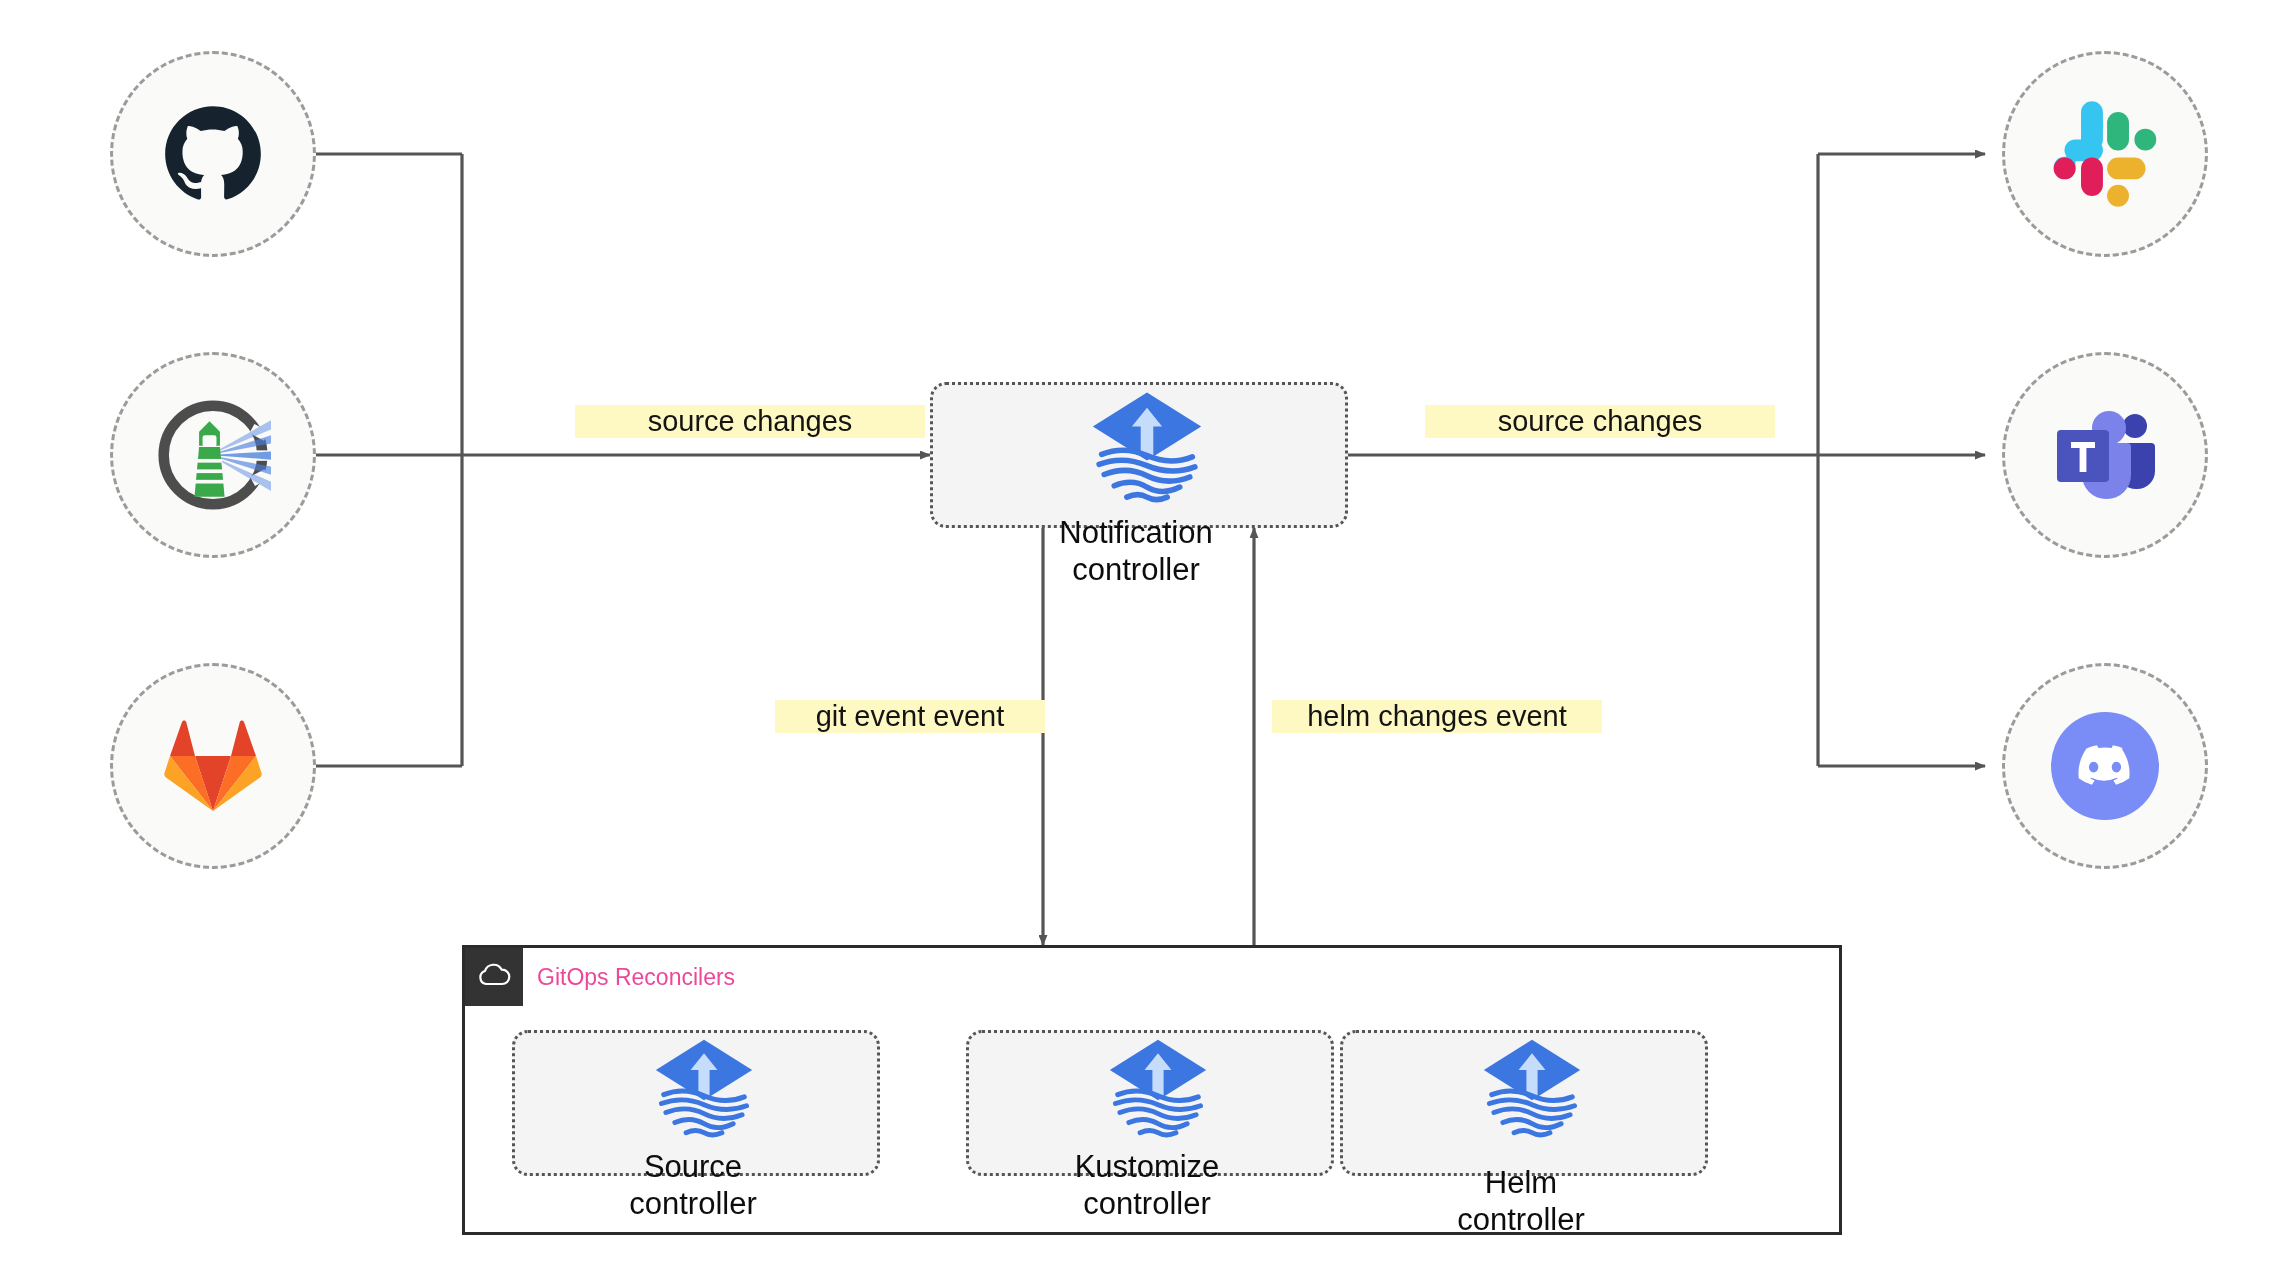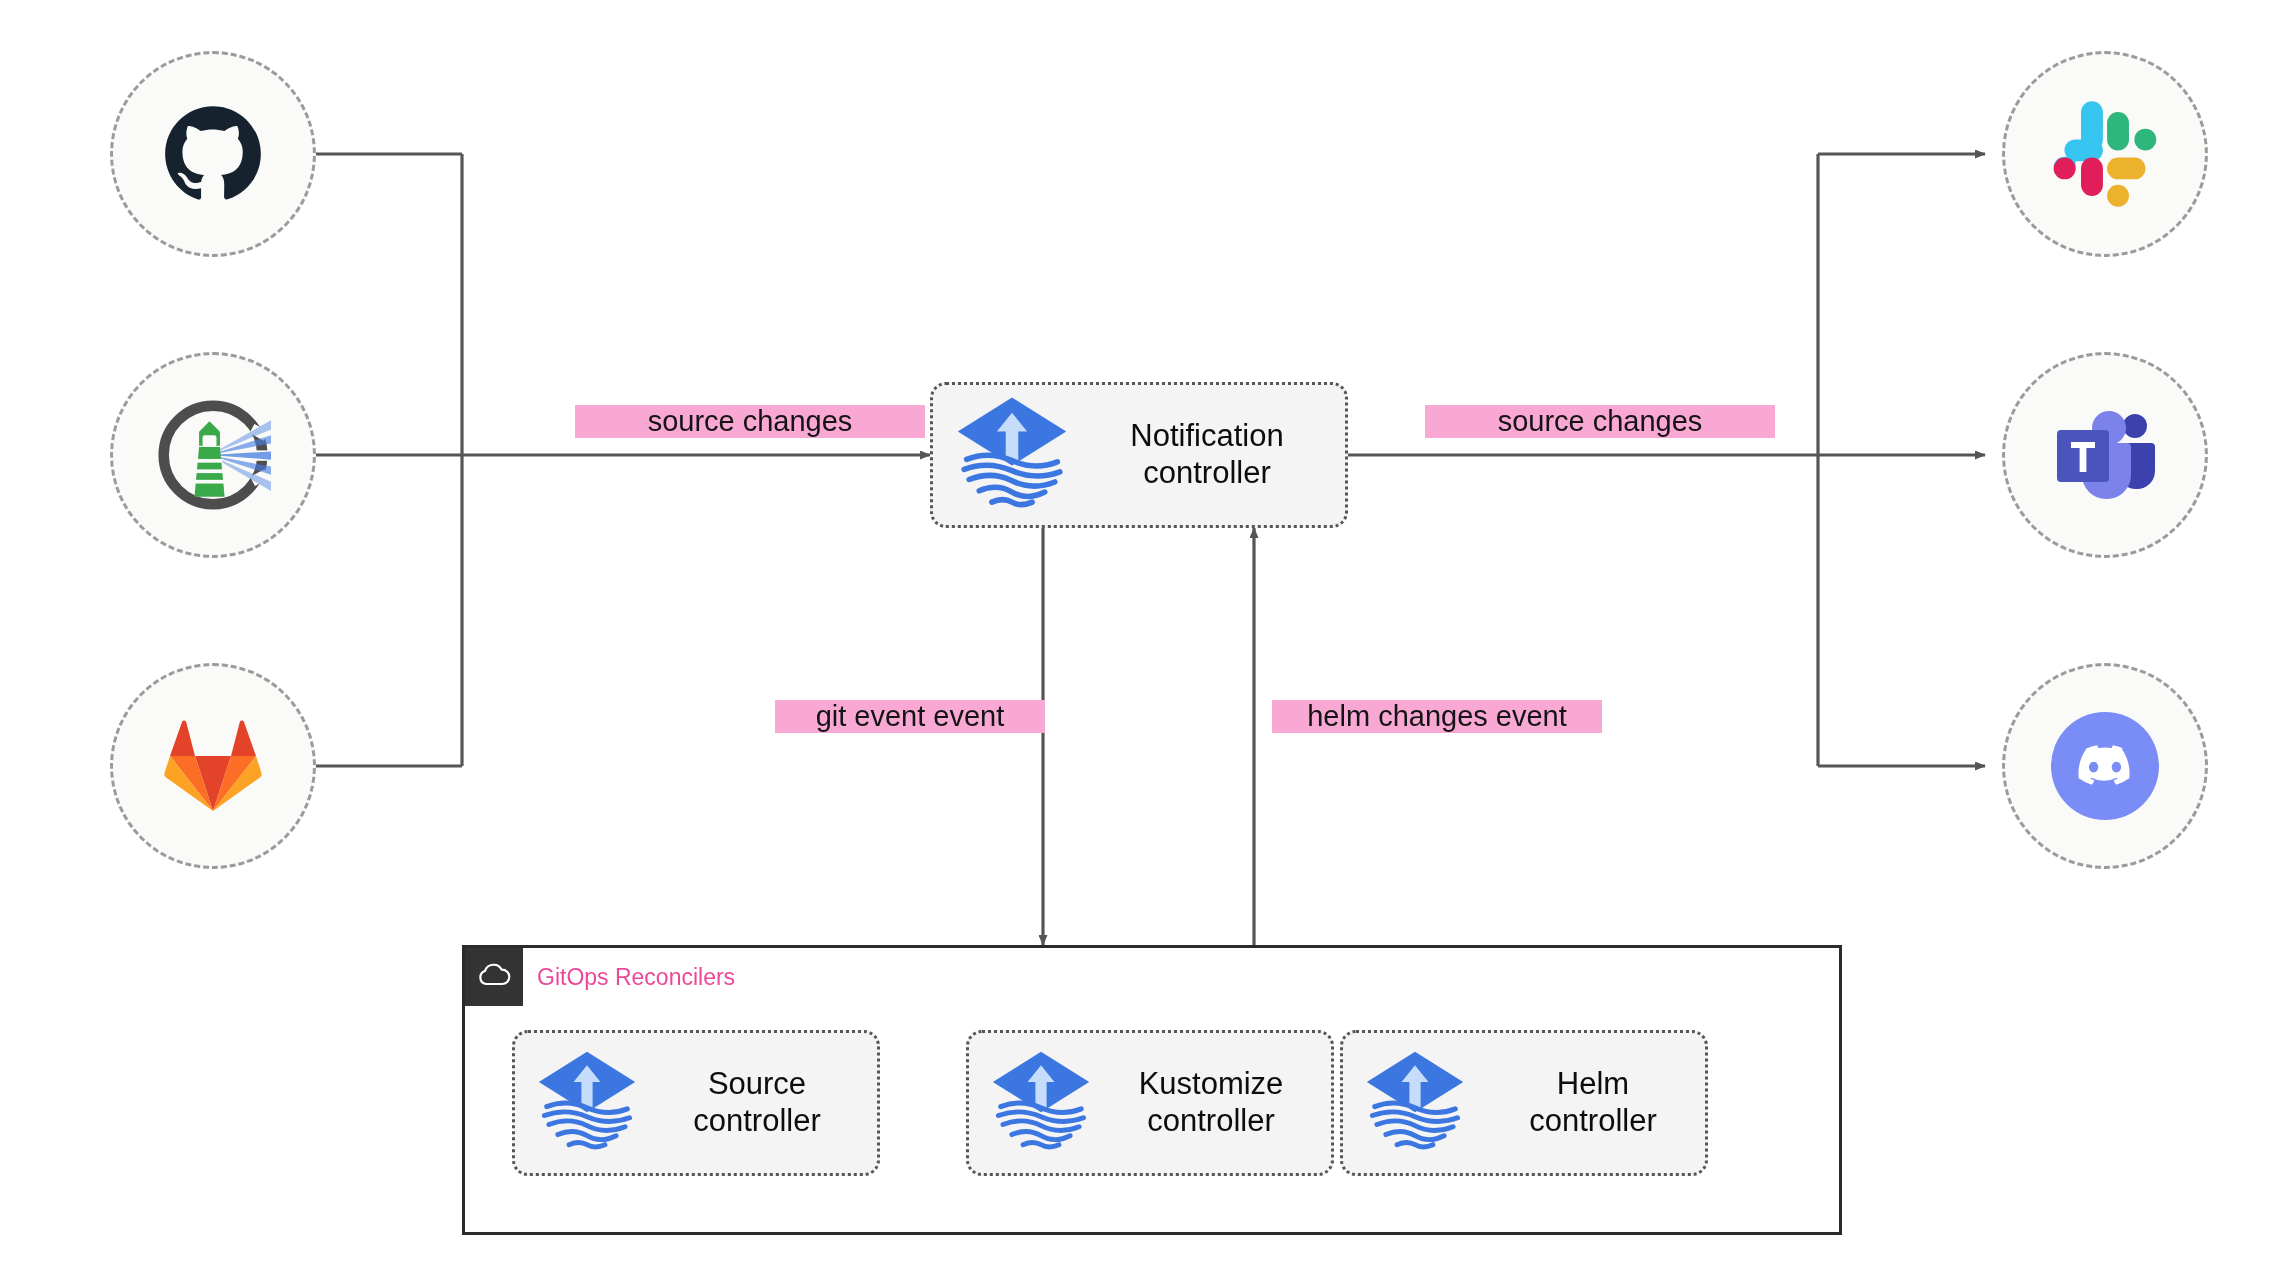--- a/index.html
+++ b/index.html
@@ -41,21 +41,21 @@
   .circle-node svg { display: block; }
 
   
   .ctrl-box {
     position: absolute;
     background: #f4f4f4;
     border: 3px dotted #555555;
     border-radius: 16px;
     box-sizing: border-box;
     display: flex;
-    flex-direction: row;
+    flex-direction: column;
     align-items: center;
     justify-content: flex-start;
   }
   .ctrl-logo {
     flex: 0 0 auto;
     display: block;
   }
   .ctrl-label {
     flex: 1 1 auto;
     text-align: center;
@@ -93,21 +93,21 @@
     align-items: center;
     font-size: 23px;
     color: #ec4899;
   }
 
   
   .edge-label {
     position: absolute;
     font-size: 29px;
     color: #141414;
-    background: #f9a8d4;
+    background: #fef9c3;
     padding: 0 10px;
     white-space: nowrap;
     text-align: center;
   }
 </style>
 </head>
 <body>
 
 <div id="canvas">
 

